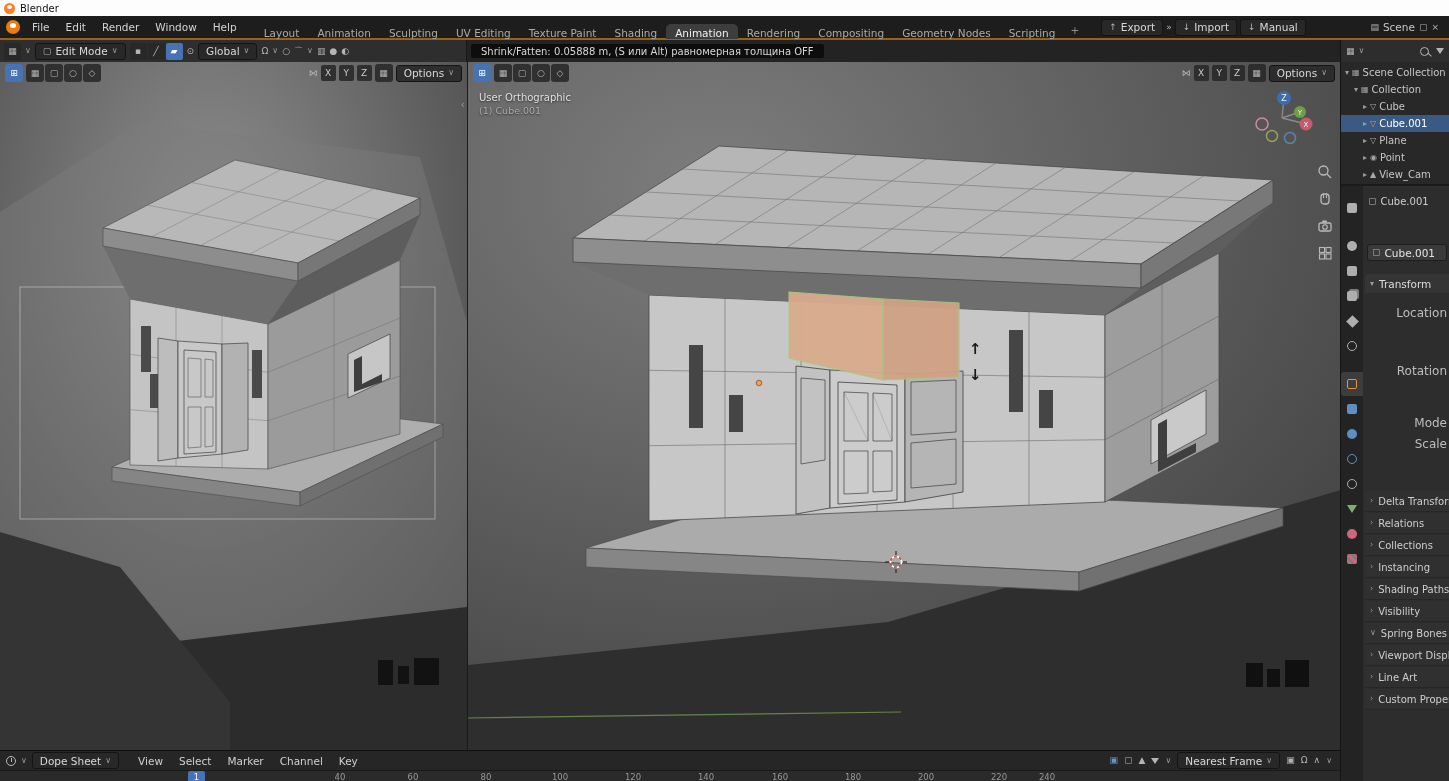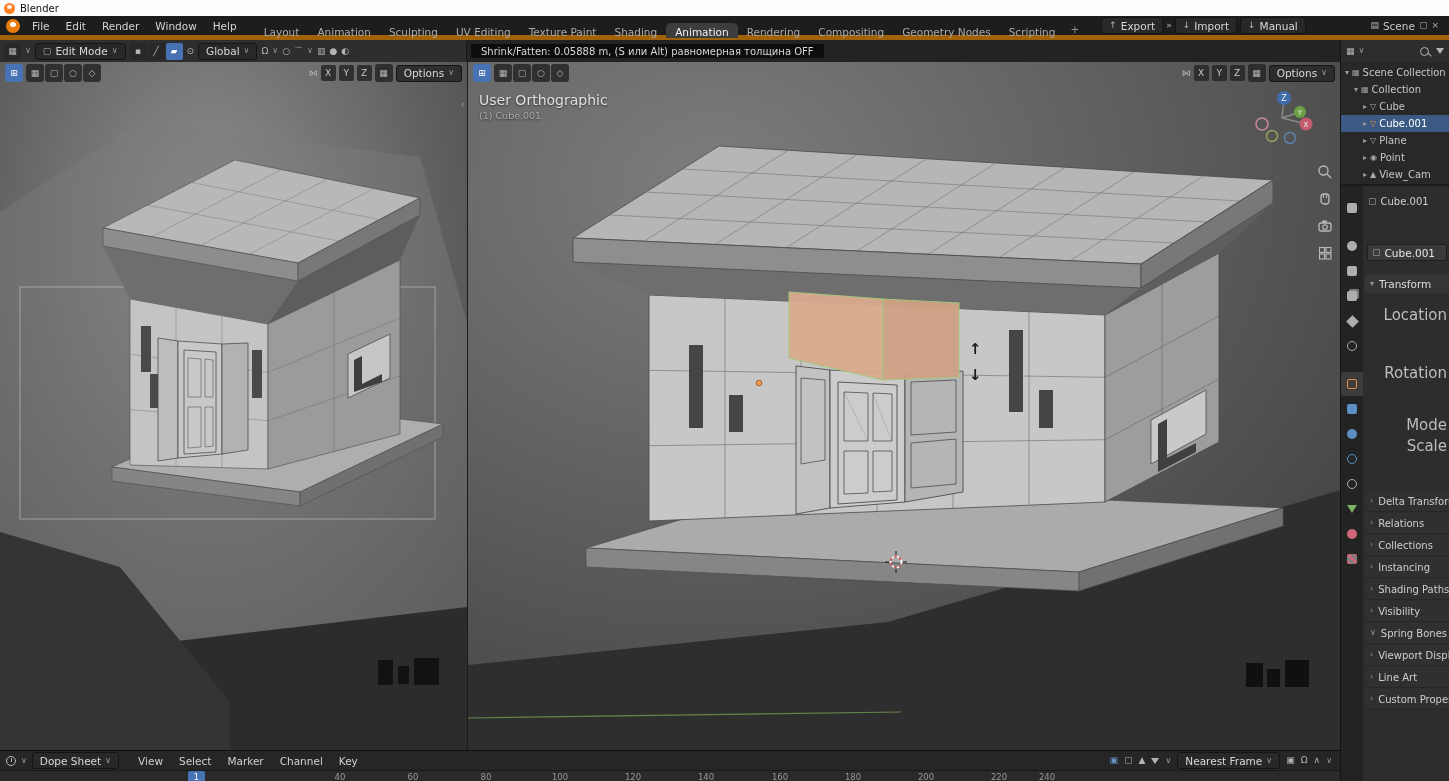--- a/index.html
+++ b/index.html
@@ -6,21 +6,21 @@
 html,body{width:1449px;height:781px;overflow:hidden;background:#111}
 .app{position:relative;width:1449px;height:781px;background:#1d1d1d;font-size:10.5px;color:#c8c8c8}
 .gi{font-size:9px;line-height:1;color:#b4b4b4;display:inline-block}
 .gi.sm{font-size:8px;color:#9a9a9a}
 
 .titlebar{position:absolute;left:0;top:0;width:100%;height:16px;background:#fdfdfd;display:flex;align-items:center;gap:5px;padding-left:4px}
 .blender-logo{width:11px;height:11px;border-radius:50%;background:#ff7f22;position:relative}
 .blender-logo::after{content:'';position:absolute;left:3px;top:2px;width:5px;height:4px;border-radius:50%;background:#fff}
 .title-text{color:#111;font-size:10px}
 
-.topbar{position:absolute;left:0;top:16px;width:100%;height:24px;background:#1d1d1d;display:flex;align-items:center;padding:0 6px;border-bottom:5px solid #a16207}
+.topbar{position:absolute;left:0;top:16px;width:100%;height:24px;background:#1d1d1d;display:flex;align-items:center;padding:0 6px;border-bottom:2px solid #a16207}
 .app-logo{width:14px;height:14px;border-radius:50%;background:#e87d0d;position:relative;margin-right:4px}
 .app-logo::after{content:'';position:absolute;left:4px;top:3px;width:6px;height:5px;border-radius:50%;background:#fff}
 .menu{padding:0 8px;color:#d4d4d4;height:20px;display:flex;align-items:center;border-radius:3px}
 .tabs{display:flex;margin-left:10px;align-items:flex-end;height:24px}
 .tab{padding:3px 9px 0;border-radius:5px 5px 0 0;color:#ababab;white-space:nowrap}
 .tab.active{background:#3d3d3d;color:#f0f0f0}
 .tab.add{color:#8f8f8f;padding:3px 6px}
 .tb-right{display:flex;gap:3px;align-items:center;margin-left:16px}
 .pill{display:flex;align-items:center;gap:4px;background:#282828;border:1px solid #141414;border-radius:3px;height:17px;padding:0 7px;color:#d8d8d8;white-space:nowrap}
 .scene-grp{margin-left:auto;display:flex;align-items:center;gap:4px;padding-right:4px}
@@ -40,21 +40,21 @@
 .vp-right{left:467px;width:873px;border-left:1px solid #1b1b1b}
 .vp svg.scene{position:absolute;left:0;top:0}
 .ts-strip{position:absolute;top:0;left:0;right:0;height:22px;display:flex;align-items:center;gap:3px;padding:0 5px;z-index:5}
 .tool-btn{width:18px;height:18px;background:rgba(40,40,40,.88);border-radius:3px;display:flex;align-items:center;justify-content:center}
 .tool-btn.active{background:#4772b3}
 .tool-btn.active .gi{color:#fff}
 .ts-right{margin-left:auto;display:flex;gap:3px;align-items:center}
 .axis-btn{width:15px;height:16px;background:rgba(40,40,40,.88);border-radius:2px;color:#c9c9c9;font-size:9px;display:flex;align-items:center;justify-content:center}
 .options-pill{background:rgba(40,40,40,.88)}
 .vp-overlay{position:absolute;left:11px;top:30px;z-index:4;text-shadow:0 1px 2px rgba(0,0,0,.6)}
-.vp-overlay .l1{color:#e0e0e0;font-size:14px}
+.vp-overlay .l1{color:#e0e0e0;font-size:10px}
 .vp-overlay .l2{color:#aaa;font-size:9.5px;margin-top:2px}
 .collapse-arrow{position:absolute;right:2px;top:36px;color:#999;font-size:11px;z-index:5}
 .gizmo{position:absolute;right:26px;top:24px;width:64px;height:64px;z-index:4}
 .nav-icons{position:absolute;right:7px;top:102px;display:flex;flex-direction:column;gap:11px;z-index:4;opacity:.9}
 
 .sidebar{position:absolute;left:1340px;top:62px;width:109px;height:719px;background:#2d2d2d;border-left:1px solid #141414}
 .outliner{position:absolute;top:0;left:0;right:0;height:122px;background:#282828;padding-top:2px;overflow:hidden}
 .o-row{display:flex;align-items:center;gap:3px;height:17px;padding-left:4px;color:#c6c6c6;font-size:10px;white-space:nowrap;overflow:hidden}
 .o-row.selected{background:#3a5a83;color:#fff}
 .o-row .oi{font-size:8px;color:#a8a8a8}
@@ -74,21 +74,21 @@
 .sh-obj{width:10px;height:10px;border:1.5px solid #e8913f;border-radius:2px}
 .sh-blue{background:#5d8fc4}
 .sh-bluering{border-color:#5d8fc4}
 .sh-tri{width:0;height:0;border-left:5px solid transparent;border-right:5px solid transparent;border-top:8px solid #7fb069}
 .sh-mat{width:10px;height:10px;background:#cf6679;border-radius:50%}
 .sh-tex{width:10px;height:10px;background:repeating-linear-gradient(45deg,#cf6679 0 3px,#7d7d7d 3px 6px);border-radius:2px}
 .pmain{position:absolute;left:22px;top:0;right:0;bottom:0;overflow:hidden}
 .p-breadcrumb{position:absolute;top:10px;left:5px;display:flex;gap:4px;align-items:center;font-size:10px;color:#cfcfcf;white-space:nowrap}
 .p-name{position:absolute;top:58px;left:4px;right:2px;height:17px;background:#3a3a3a;border:1px solid #1e1e1e;border-radius:3px;display:flex;align-items:center;gap:4px;padding:0 4px;color:#e4e4e4;white-space:nowrap;overflow:hidden}
 .p-panelhdr{position:absolute;top:88px;left:2px;right:0;height:19px;background:#353535;border-radius:4px 0 0 0;display:flex;align-items:center;gap:5px;padding:0 5px;color:#dcdcdc;white-space:nowrap;overflow:hidden}
-.p-label{position:absolute;right:2px;font-size:15px;color:#bdbdbd;white-space:nowrap}
+.p-label{position:absolute;right:2px;font-size:12px;color:#bdbdbd;white-space:nowrap}
 .p-collapse{position:absolute;left:2px;right:0;height:21px;background:#303030;border-bottom:1px solid #272727;display:flex;align-items:center;gap:5px;padding:0 5px;font-size:10px;color:#cfcfcf;white-space:nowrap;overflow:hidden}
 
 .dopesheet{position:absolute;left:0;top:750px;width:1340px;height:20px;background:#262626;border-top:1px solid #0f0f0f;display:flex;align-items:center;gap:5px;padding:0 6px}
 .clock-icon{width:10px;height:10px;border:1.2px solid #b9b9b9;border-radius:50%;position:relative}
 .clock-icon::after{content:'';position:absolute;left:4px;top:1.5px;width:1.2px;height:3.5px;background:#b9b9b9}
 .ds-menus{display:flex;margin-left:6px}
 .ds-menus span{padding:0 8px;color:#d0d0d0}
 .ds-right{margin-left:auto;display:flex;align-items:center;gap:6px;padding-right:2px}
 .funnel{width:0;height:0;border-left:4px solid transparent;border-right:4px solid transparent;border-top:6px solid #b4b4b4}
 .timeline{position:absolute;left:0;top:770px;width:1340px;height:11px;background:#2a2a2a;border-top:1px solid #191919}

